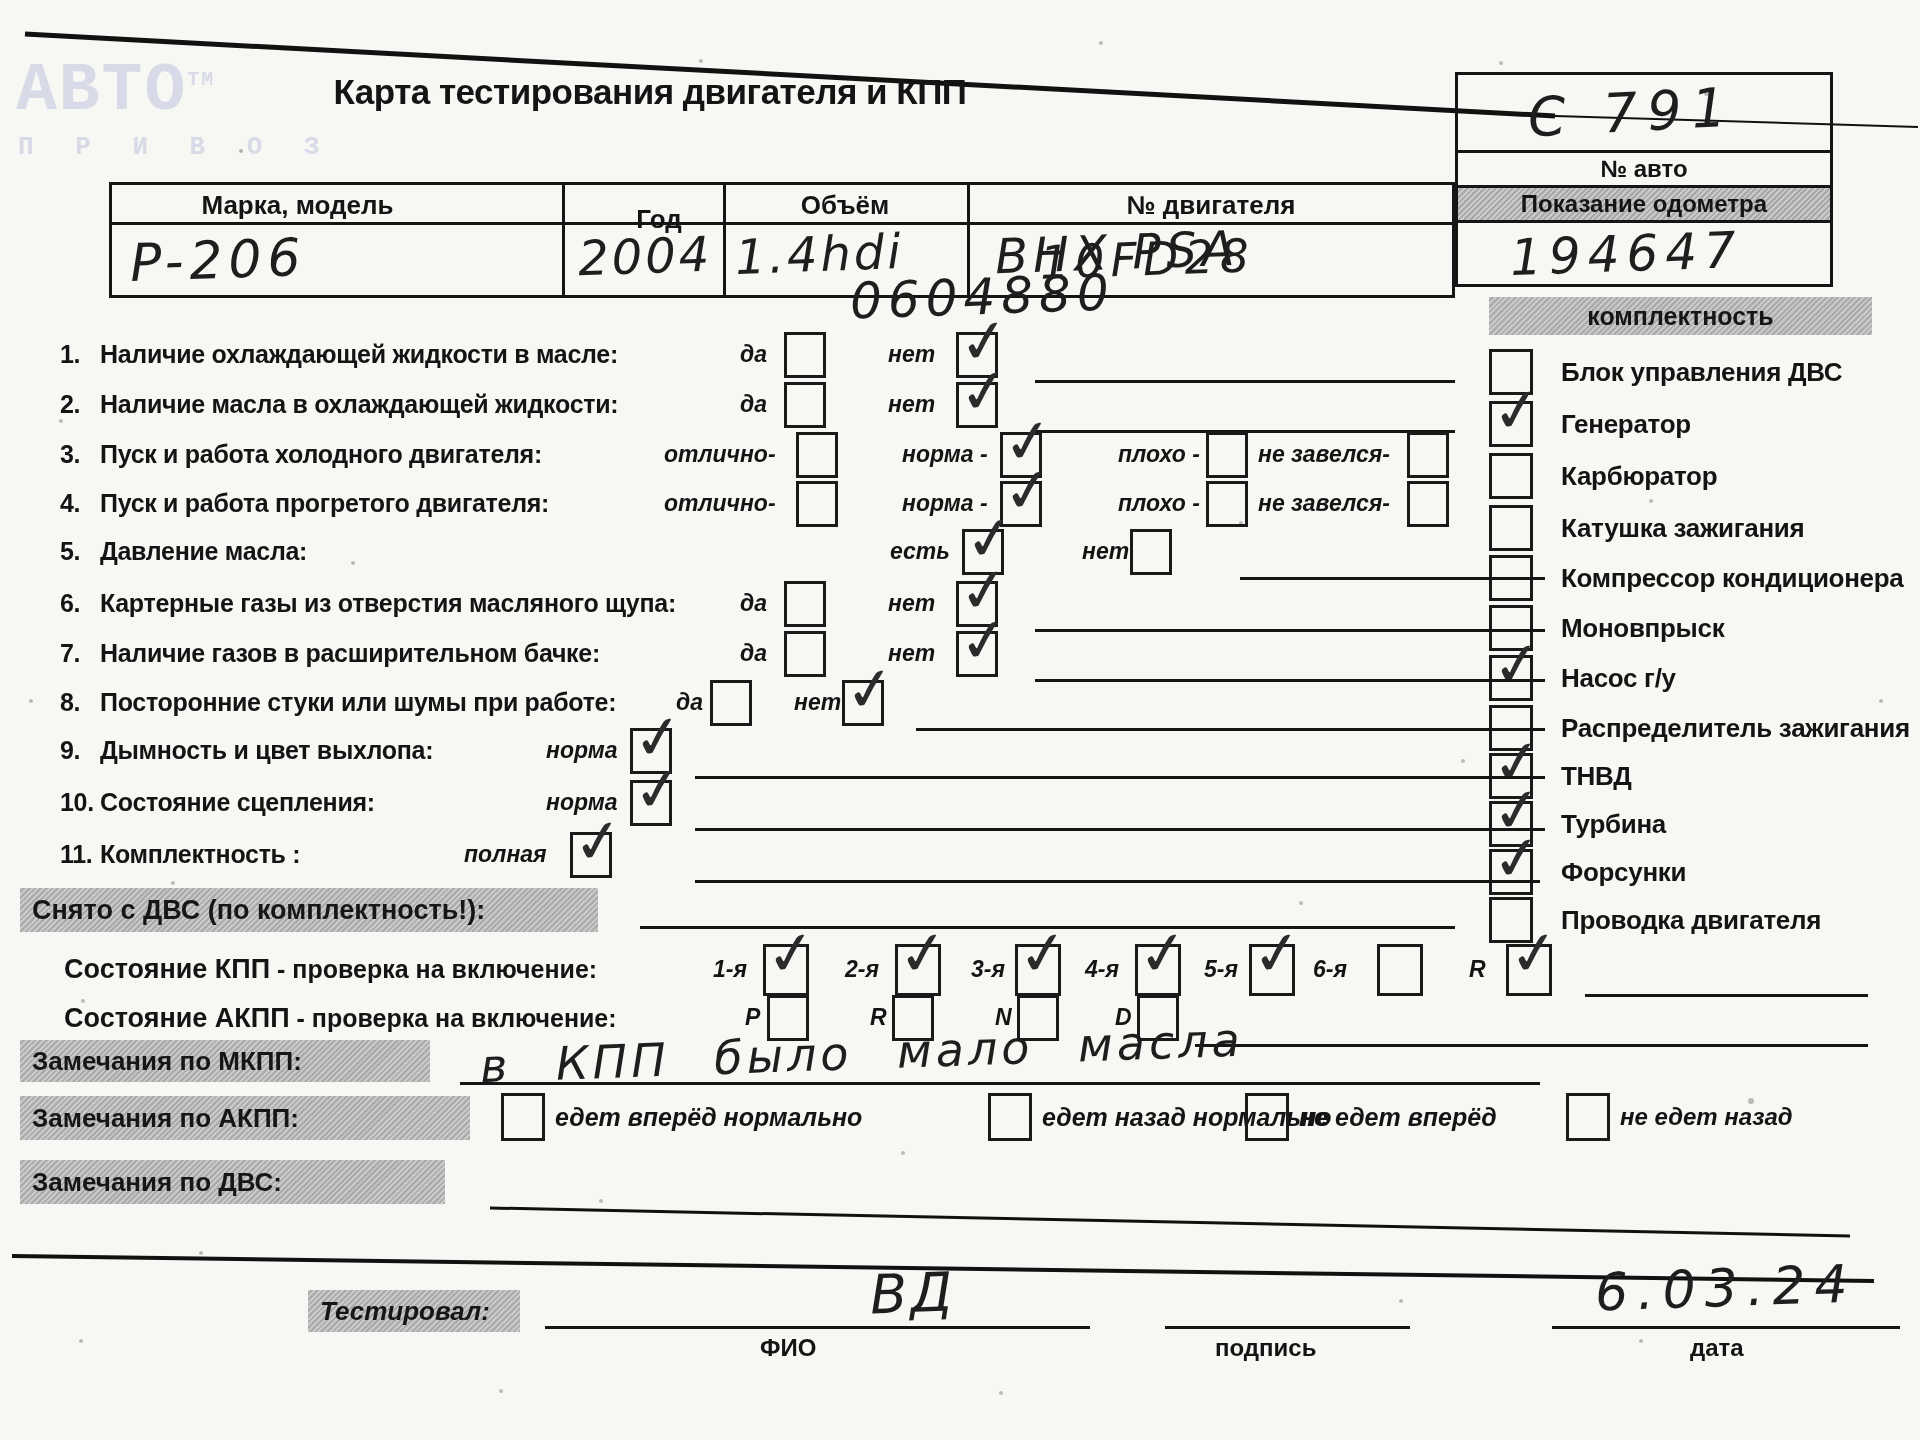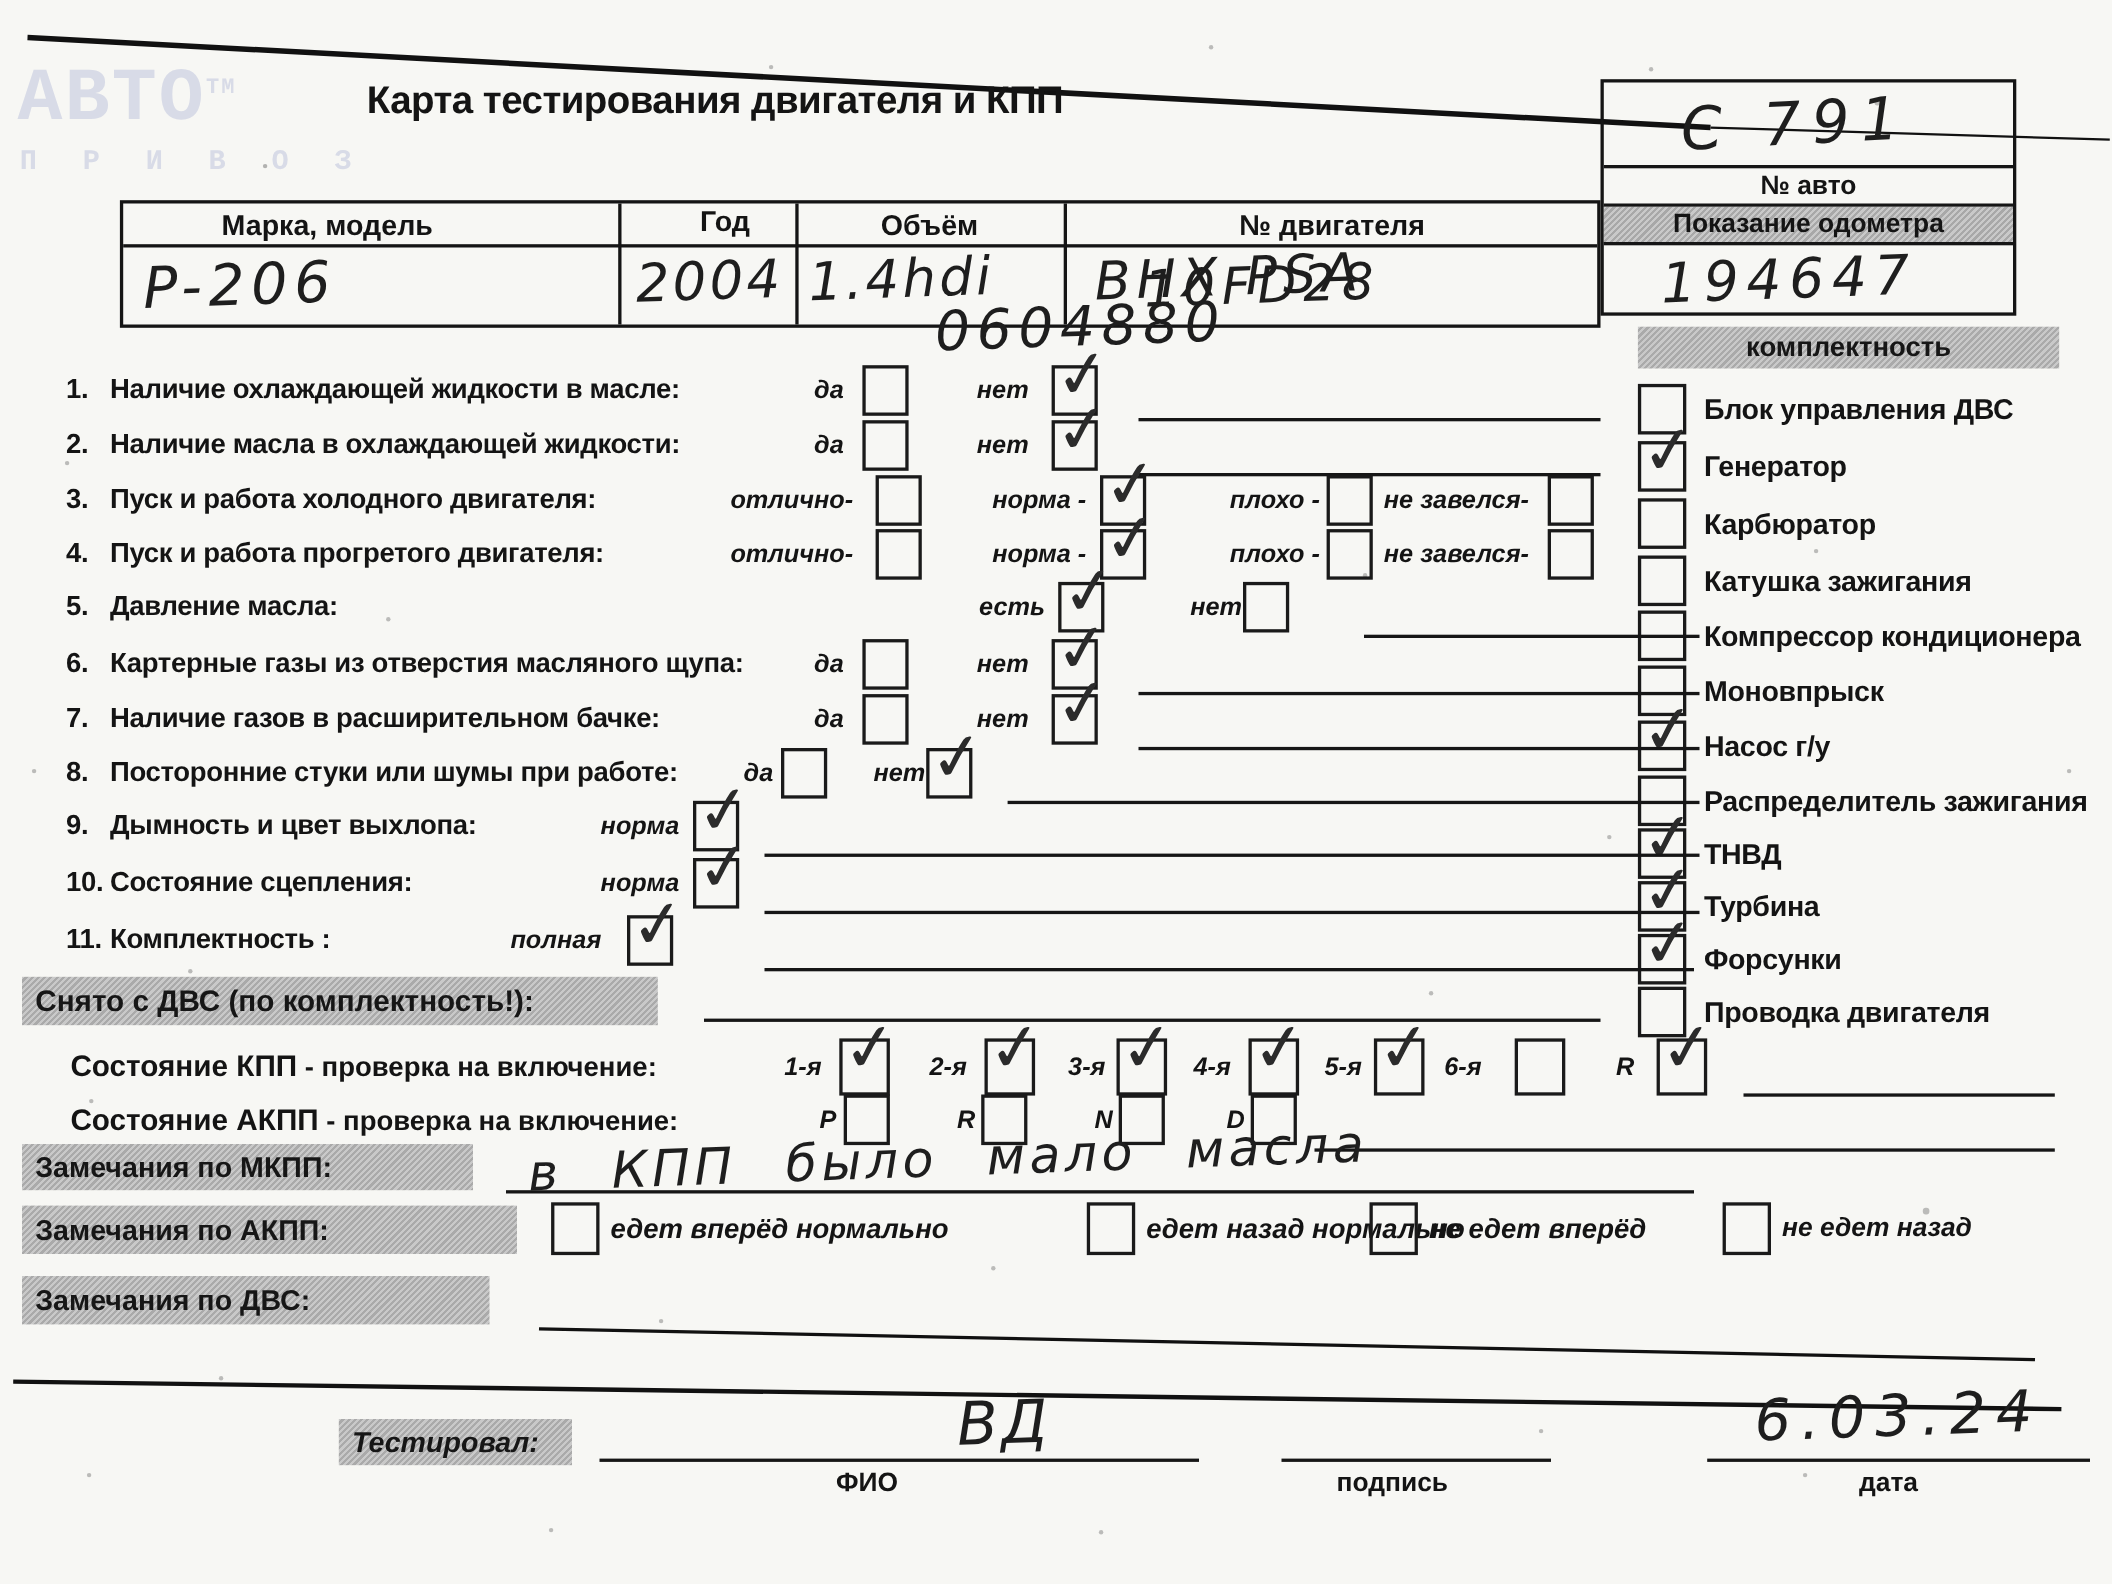--- a/index.html
+++ b/index.html
@@ -14,21 +14,21 @@
   .ln{position:absolute;background:#161616;height:3px;}
   .cb{position:absolute;width:42px;height:46px;border:3px solid #1a1a1a;box-sizing:border-box;background:transparent;}
   .cb::after{content:"✓";display:none;position:absolute;top:-24px;left:0px;font-size:60px;line-height:1;
              color:#2b2b2b;transform:rotate(-7deg);font-style:normal;font-family:"DejaVu Sans",sans-serif;}
   .cb.on::after{display:block;}
   .rel{position:relative !important;flex:none;}
   .itm{position:absolute;font-weight:bold;font-size:25px;letter-spacing:-0.3px;white-space:nowrap;}
   .inum{display:inline-block;min-width:40px;}
   .ol{position:absolute;font-style:italic;font-weight:bold;font-size:23px;white-space:nowrap;}
   .hdr{position:absolute;font-weight:bold;font-size:26px;text-align:center;}
-  .equip{position:absolute;left:1489px;display:flex;gap:16px;align-items:center;height:46px;}
+  .equip{position:absolute;left:1489px;display:flex;gap:28px;align-items:center;height:46px;}
   .elb{font-weight:bold;font-size:26px;letter-spacing:-0.3px;white-space:nowrap;}
   .ecb{width:44px;height:46px;}
   .cell-label{font-weight:bold;font-size:24px;text-align:center;}
   .wm{color:#d8dbe7;font-weight:bold;font-family:Liberation Mono, monospace;}
   .speck{position:absolute;width:2px;height:2px;background:transparent;border-radius:50%;
     box-shadow:240px 150px 0 1px rgba(50,50,50,.35),420px 92px 0 1px rgba(50,50,50,.3),700px 60px 0 1px rgba(50,50,50,.3),
     1100px 42px 0 1px rgba(50,50,50,.3),1500px 62px 0 1px rgba(50,50,50,.3),1706px 92px 0 2px rgba(50,50,50,.3),
     1852px 300px 0 1px rgba(50,50,50,.3),60px 420px 0 1px rgba(50,50,50,.3),30px 700px 0 1px rgba(50,50,50,.3),
     82px 1000px 0 1px rgba(50,50,50,.3),200px 1252px 0 1px rgba(50,50,50,.3),600px 1200px 0 1px rgba(50,50,50,.3),
     902px 1152px 0 1px rgba(50,50,50,.3),1300px 902px 0 1px rgba(50,50,50,.3),1650px 500px 0 1px rgba(50,50,50,.3),
@@ -67,21 +67,21 @@
       <span class="hw" style="left:52px;top:2px;font-size:50px;letter-spacing:7px">194647</span>
     </div>
   </div>
 
   <div class="abs" style="left:109px;top:182px;width:1346px;height:116px;border:3px solid #151515;box-sizing:border-box">
     <div style="position:absolute;left:450px;top:0;width:3px;height:100%;background:#151515"></div>
     <div style="position:absolute;left:611px;top:0;width:3px;height:100%;background:#151515"></div>
     <div style="position:absolute;left:855px;top:0;width:3px;height:100%;background:#151515"></div>
     <div style="position:absolute;left:0;top:37px;width:100%;height:3px;background:#151515"></div>
     <div class="hdr" style="left:0;top:5px;width:371px">Марка, модель</div>
-    <div class="hdr" style="left:450px;top:1px;width:194px">Год</div>
+    <div class="hdr" style="left:450px;top:19px;width:194px">Год</div>
     <div class="hdr" style="left:611px;top:5px;width:244px">Объём</div>
     <div class="hdr" style="left:855px;top:5px;width:488px">№ двигателя</div>
   </div>
   <span class="hw" style="left:130px;top:230px;font-size:52px;letter-spacing:6px">P-206</span>
   <span class="hw" style="left:578px;top:228px;font-size:48px">2004</span>
   <span class="hw" style="left:735px;top:226px;font-size:48px">1.4hdi</span>
   <span class="hw" style="left:995px;top:224px;font-size:48px;letter-spacing:5px">BHX  PSA</span>
   <span class="hw" style="left:1040px;top:232px;font-size:46px;letter-spacing:6px">10FD28</span>
   <span class="hw" style="left:850px;top:268px;font-size:50px;letter-spacing:6px">0604880</span>
 

